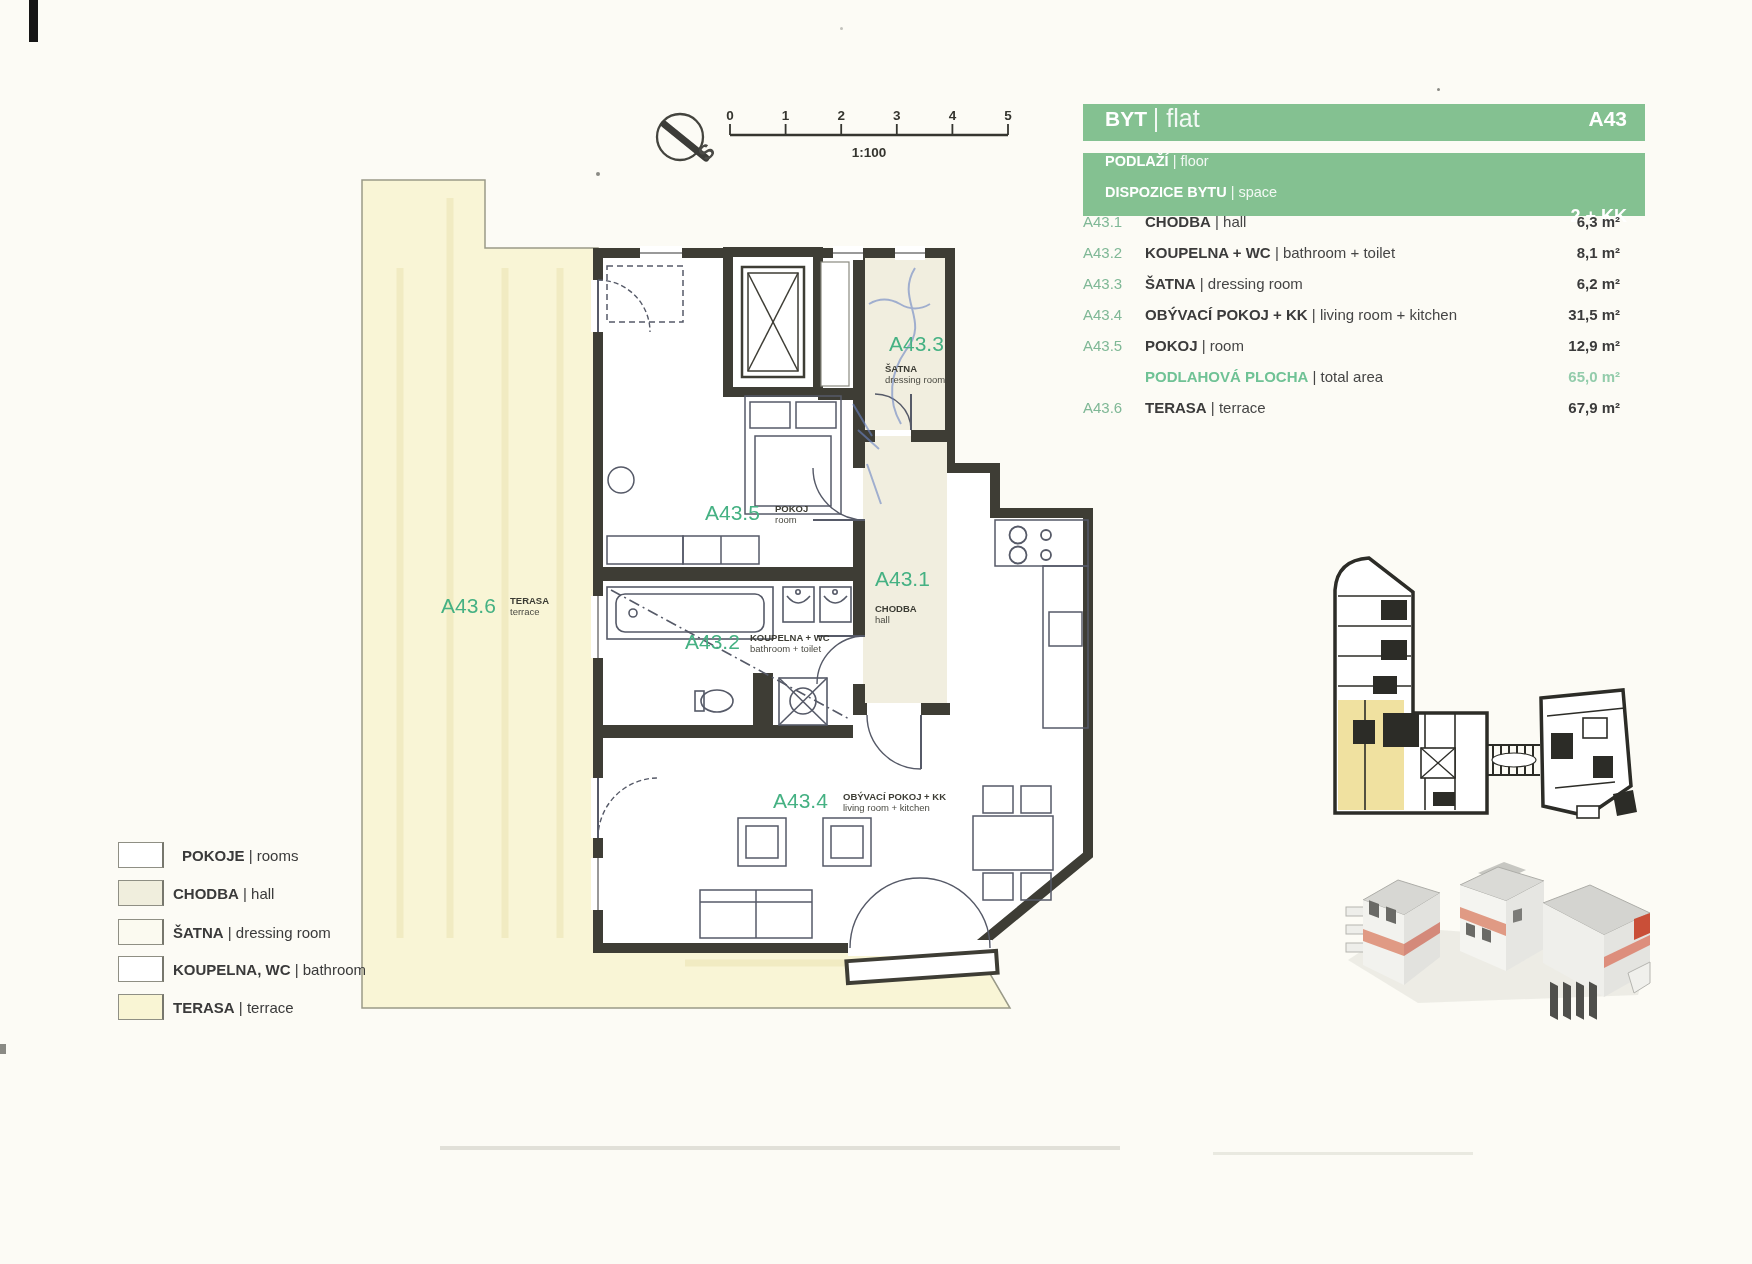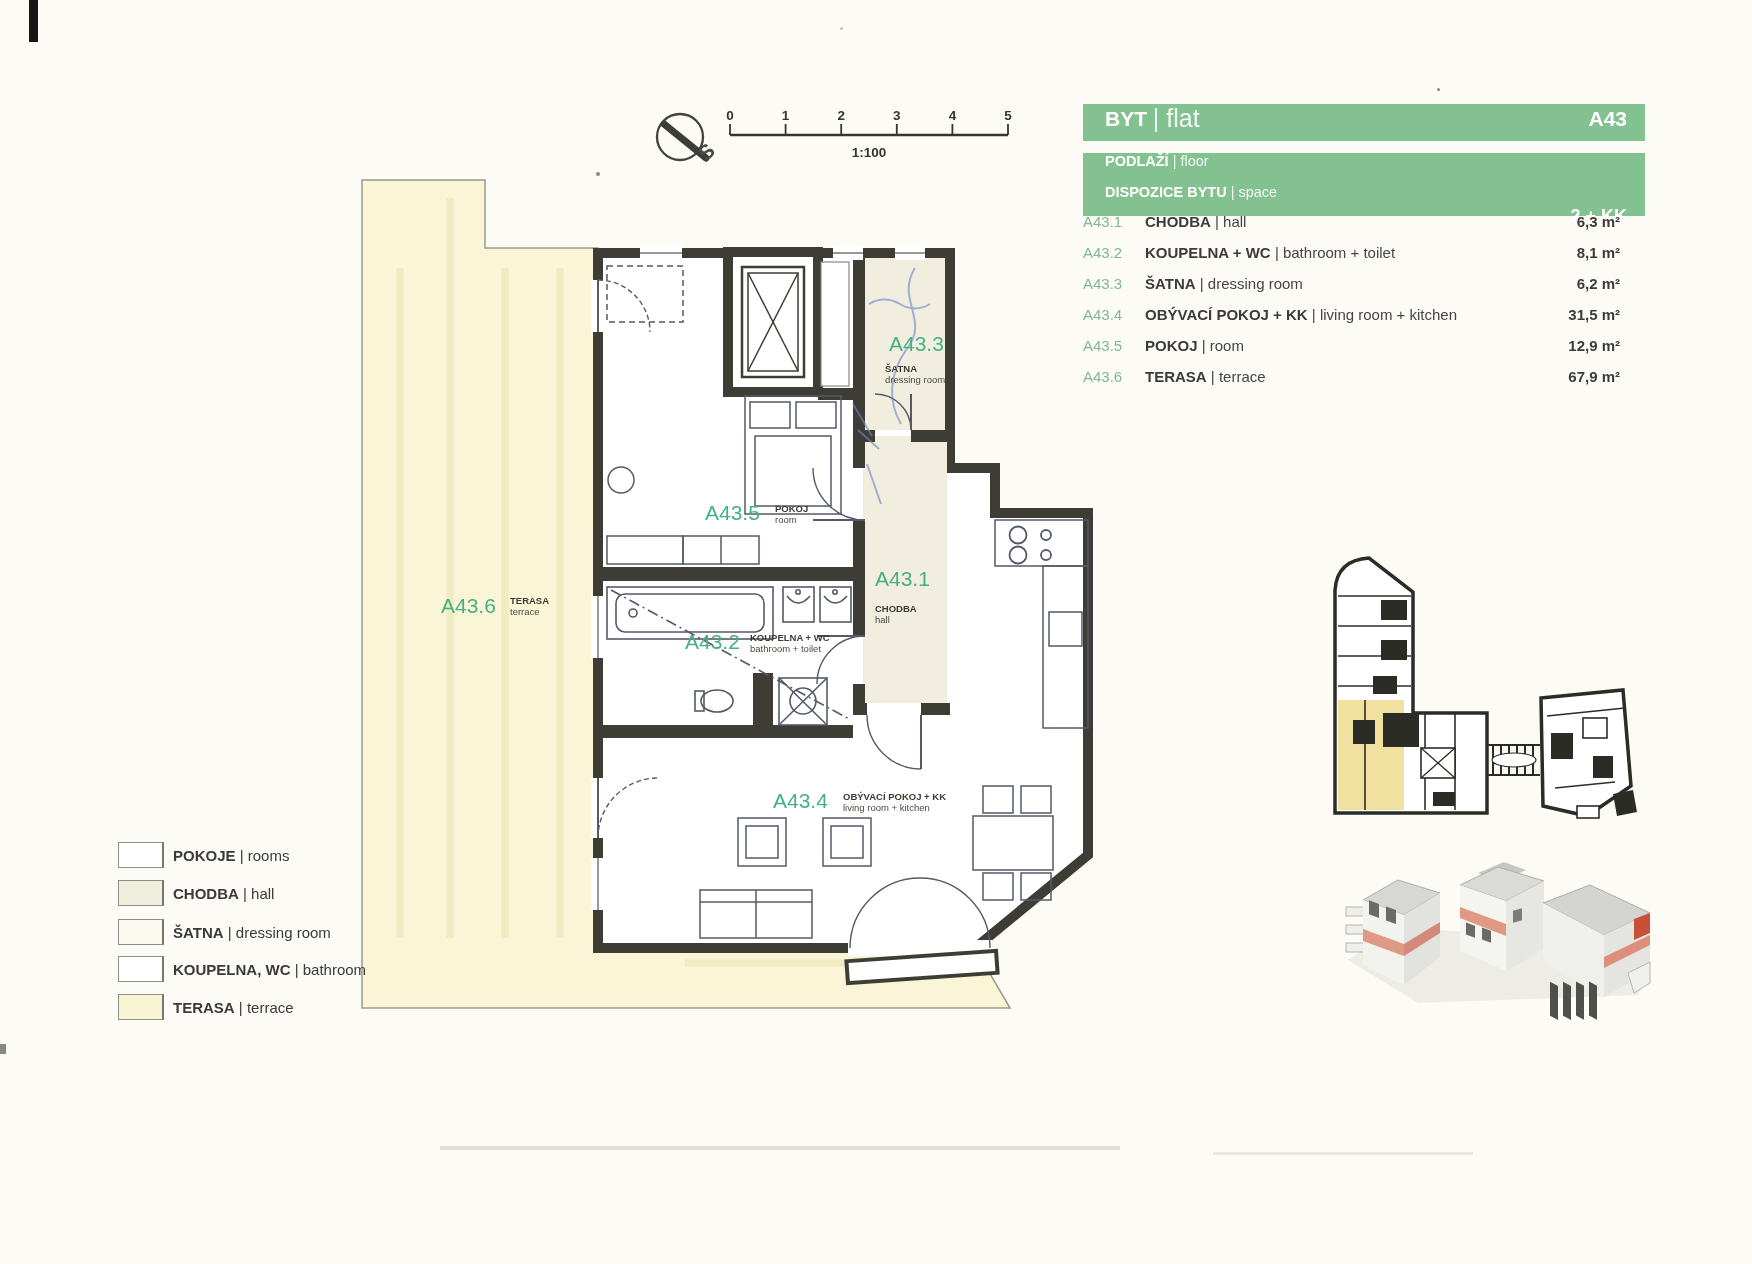--- a/index.html
+++ b/index.html
@@ -109,20 +109,25 @@
   <div class="lrow">
     <span class="code">A43.4</span>
     <span class="nm"><b>OBÝVACÍ POKOJ + KK</b> <span class="en">| living room + kitchen</span></span>
     <span class="area">31,5 m²</span>
   </div>
   <div class="lrow">
     <span class="code">A43.5</span>
     <span class="nm"><b>POKOJ</b> <span class="en">| room</span></span>
     <span class="area">12,9 m²</span>
   </div>
+  <div class="lrow hl">
+    <span class="code"></span>
+    <span class="nm"><b>PODLAHOVÁ PLOCHA</b> <span class="en">| total area</span></span>
+    <span class="area">65,0 m²</span>
+  </div>
   <div class="lrow">
     <span class="code">A43.6</span>
     <span class="nm"><b>TERASA</b> <span class="en">| terrace</span></span>
     <span class="area">67,9 m²</span>
   </div>
 </div>
 
 <svg class="abs" style="left:355px;top:168px;" width="745" height="852" viewBox="0 0 745 852">
 
   <path d="M7,12 H130 V80 H243 V780 H620 L655,840 H7 Z" fill="#f9f5d6" stroke="#9a9a88" stroke-width="1.5"></path>
@@ -365,21 +370,21 @@
     <rect x="212" y="66" width="8" height="34" fill="#4f4f4b" transform="skewY(28) translate(0,-42)"></rect>
     <rect x="225" y="72" width="8" height="34" fill="#4f4f4b" transform="skewY(28) translate(0,-55)"></rect>
     <rect x="238" y="78" width="8" height="34" fill="#4f4f4b" transform="skewY(28) translate(0,-68)"></rect>
     <rect x="251" y="84" width="8" height="34" fill="#4f4f4b" transform="skewY(28) translate(0,-81)"></rect>
     <path d="M266,112 L312,90 L312,100 L266,123 Z" fill="#dd8e7c"></path>
     <path d="M296,74 L312,68 L312,88 L296,95 Z" fill="#c94f38"></path>
     <path d="M290,128 L312,117 L312,138 L296,148 Z" fill="#f0f0ec" stroke="#b5b5b0" stroke-width="1"></path>
   </g>
 </svg>
 
-<div class="legrow" style="top:842px;">
+<div class="legrow" style="top:842px;gap:9px;">
   <span class="sw sw-rooms"></span>
   <span class="txt"><b>POKOJE</b> <span>| rooms</span></span>
 </div>
 <div class="legrow" style="top:880px;">
   <span class="sw sw-hall"></span>
   <span class="txt"><b>CHODBA</b> <span>| hall</span></span>
 </div>
 <div class="legrow" style="top:919px;">
   <span class="sw sw-dress"></span>
   <span class="txt"><b>ŠATNA</b> <span>| dressing room</span></span>

